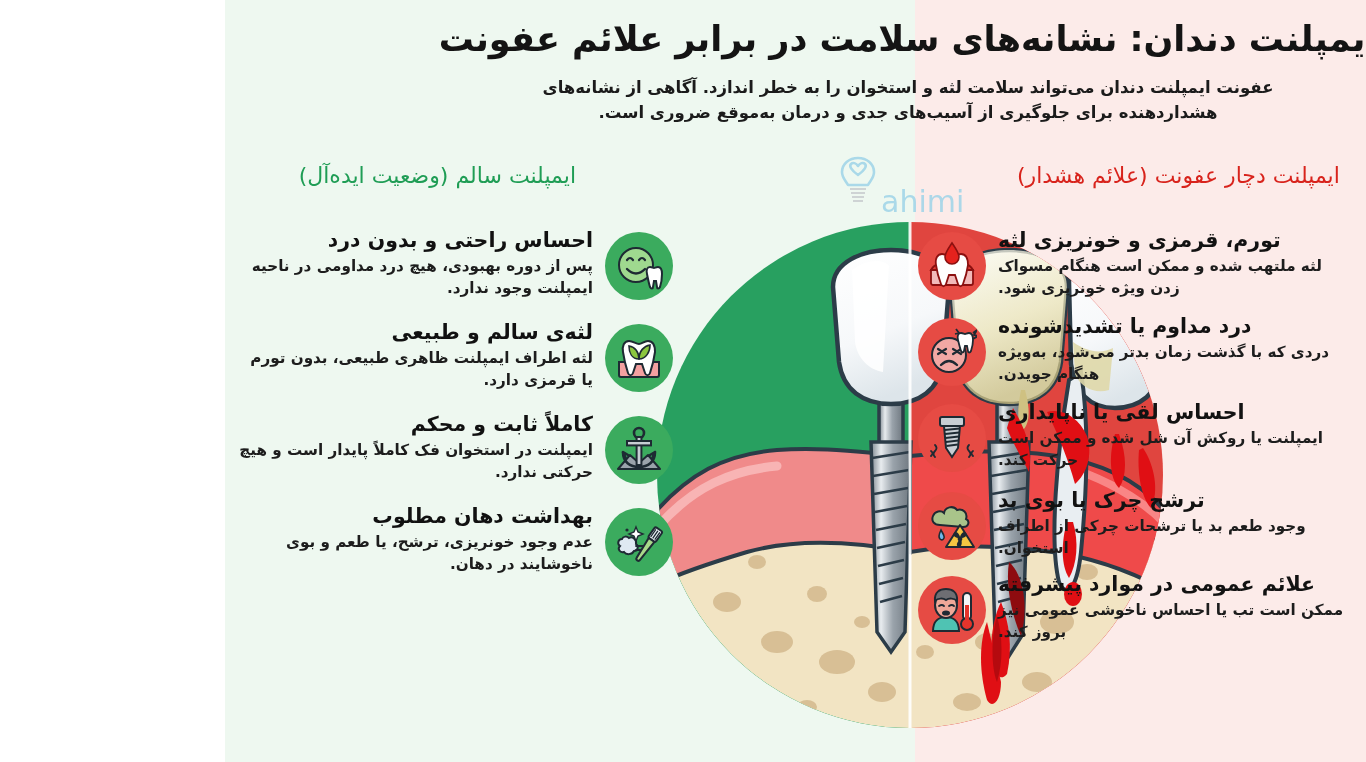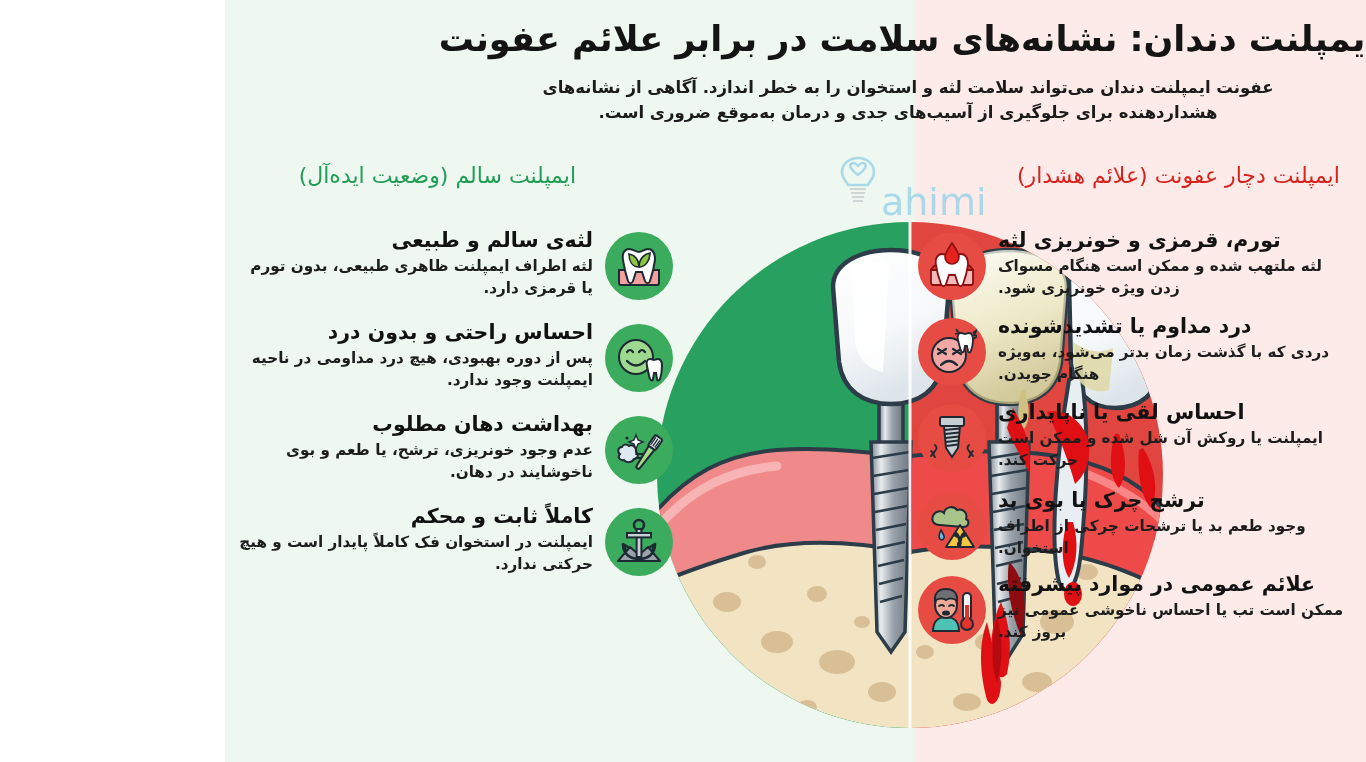--- a/index.html
+++ b/index.html
@@ -35,21 +35,21 @@
 
   
   .watermark {
     position:absolute; left:612px; top:152px;
     width:180px; height:56px; z-index:7;
     opacity:.85;
     display:flex; align-items:center; gap:2px;
     direction:ltr;
   }
   .wm-text {
-    font-size:38px; color:#9fd4e8; font-weight:400;
+    font-size:30px; color:#9fd4e8; font-weight:400;
     font-family:"DejaVu Sans","Liberation Sans",sans-serif;
     letter-spacing:0px; line-height:1;margin-top:44px;
   }
 
   
   .sec-head { position:absolute; top:163px; font-size:22px; font-weight:normal; line-height:1.2; z-index:5; }
   .sec-head-left  { right:790px; color:#1f9d55; text-align:right; white-space:nowrap; }
   .sec-head-right { left:792px; color:#d8231c; text-align:center; white-space:nowrap; }
 
   
@@ -266,47 +266,64 @@
         <line x1="253" y1="0" x2="253" y2="506" stroke="#ffffff" stroke-width="3" opacity="0.9"></line>
       </g>
     </svg>
   </div>
 
   <div class="col col-left">
 
     <div class="item">
       <div class="badge badge-green">
         <svg width="50" height="50" viewBox="0 0 50 50">
-          <path d="M5 29 h40 v13 a2 2 0 0 1 -2 2 H7 a2 2 0 0 1 -2 -2 Z" fill="#f4a0a0" stroke="#1e2a33" stroke-width="2"></path>
-          <path d="M15 8 C10 8 8 13 9 19 C10 26 12 34 14 40 C15 43 18 43 19 40 L22 31 h6 l3 9 c1 3 4 3 5 0
-                   c2 -6 4 -14 5 -21 C41 13 39 8 34 8 C30 8 28 11 25 11 C22 11 19 8 15 8 Z" fill="#ffffff" stroke="#1e2a33" stroke-width="2"></path>
-          <path d="M25 26 C25 18 30 13 36 12 C36 19 32 26 25 26 Z" fill="#8cc63f" stroke="#1e2a33" stroke-width="1.6"></path>
-          <path d="M25 26 C25 19 21 14 15 13 C15 20 18 26 25 26 Z" fill="#8cc63f" stroke="#1e2a33" stroke-width="1.6"></path>
-        </svg>
-      </div>
-      <div class="item-txt">
-        <div class="item-title">لثه‌ی سالم و طبیعی</div>
-        <div class="item-desc">لثه اطراف ایمپلنت ظاهری طبیعی، بدون تورم یا قرمزی دارد.</div>
-      </div>
-    </div>
-
-    <div class="item">
-      <div class="badge badge-green">
-        <svg width="50" height="50" viewBox="0 0 50 50">
           <circle cx="22" cy="24" r="17" fill="#9fd98f" stroke="#1e2a33" stroke-width="2"></circle>
           <path d="M13 19 q3 -4 6 0" fill="none" stroke="#1e2a33" stroke-width="2.2" stroke-linecap="round"></path>
           <path d="M25 19 q3 -4 6 0" fill="none" stroke="#1e2a33" stroke-width="2.2" stroke-linecap="round"></path>
           <path d="M13 28 q9 9 18 0" fill="none" stroke="#1e2a33" stroke-width="2.4" stroke-linecap="round"></path>
           <path d="M36 26 C33 26 32 29 33 33 C34 38 35 43 36 46 C37 48 39 48 39 46 L40 40 h2 l1 6
                    c0 2 2 2 3 0 c1 -3 2 -8 2 -13 C48 29 47 26 44 26 C42 26 41 27 40 27 C39 27 38 26 36 26 Z" fill="#ffffff" stroke="#1e2a33" stroke-width="2"></path>
         </svg>
       </div>
       <div class="item-txt">
         <div class="item-title">احساس راحتی و بدون درد</div>
         <div class="item-desc">پس از دوره بهبودی، هیچ درد مداومی در ناحیه ایمپلنت وجود ندارد.</div>
+      </div>
+    </div>
+
+    <div class="item">
+      <div class="badge badge-green">
+        <svg width="50" height="50" viewBox="0 0 50 50">
+          <path d="M5 29 h40 v13 a2 2 0 0 1 -2 2 H7 a2 2 0 0 1 -2 -2 Z" fill="#f4a0a0" stroke="#1e2a33" stroke-width="2"></path>
+          <path d="M15 8 C10 8 8 13 9 19 C10 26 12 34 14 40 C15 43 18 43 19 40 L22 31 h6 l3 9 c1 3 4 3 5 0
+                   c2 -6 4 -14 5 -21 C41 13 39 8 34 8 C30 8 28 11 25 11 C22 11 19 8 15 8 Z" fill="#ffffff" stroke="#1e2a33" stroke-width="2"></path>
+          <path d="M25 26 C25 18 30 13 36 12 C36 19 32 26 25 26 Z" fill="#8cc63f" stroke="#1e2a33" stroke-width="1.6"></path>
+          <path d="M25 26 C25 19 21 14 15 13 C15 20 18 26 25 26 Z" fill="#8cc63f" stroke="#1e2a33" stroke-width="1.6"></path>
+        </svg>
+      </div>
+      <div class="item-txt">
+        <div class="item-title">لثه‌ی سالم و طبیعی</div>
+        <div class="item-desc">لثه اطراف ایمپلنت ظاهری طبیعی، بدون تورم یا قرمزی دارد.</div>
+      </div>
+    </div>
+
+    <div class="item">
+      <div class="badge badge-green">
+        <svg width="50" height="50" viewBox="0 0 50 50">
+          <path d="M4 44 L16 30 L25 38 L34 30 L46 44 Z" fill="#9aa3ab" stroke="#1e2a33" stroke-width="2" stroke-linejoin="round"></path>
+          <circle cx="25" cy="8" r="5" fill="none" stroke="#1e2a33" stroke-width="2.6"></circle>
+          <rect x="22.6" y="12" width="4.8" height="28" fill="#c7ced4" stroke="#1e2a33" stroke-width="2"></rect>
+          <rect x="13" y="16" width="24" height="4.4" fill="#c7ced4" stroke="#1e2a33" stroke-width="2"></rect>
+          <path d="M9 27 C9 37 16 42 25 42 C34 42 41 37 41 27 L36 30 L41 27 L38 34" fill="none" stroke="#1e2a33" stroke-width="2.6" stroke-linejoin="round"></path>
+          <path d="M9 27 L14 30 L9 27 L12 34" fill="none" stroke="#1e2a33" stroke-width="2.6" stroke-linejoin="round"></path>
+        </svg>
+      </div>
+      <div class="item-txt">
+        <div class="item-title">کاملاً ثابت و محکم</div>
+        <div class="item-desc">ایمپلنت در استخوان فک کاملاً پایدار است و هیچ حرکتی ندارد.</div>
       </div>
     </div>
 
     <div class="item">
       <div class="badge badge-green">
         <svg width="50" height="50" viewBox="0 0 50 50">
           <path d="M8 22 C4 22 3 27 6 29 C3 32 6 36 10 35 C12 38 18 38 20 34 C24 34 25 29 22 27
                    C23 22 18 19 15 21 C13 19 9 19 8 22 Z" fill="#dfe9f2" stroke="#1e2a33" stroke-width="2"></path>
           <path d="M22 29 h7 M22 33 h6" stroke="#1e2a33" stroke-width="1.8" stroke-linecap="round"></path>
           <path d="M22 10 l2 5 l5 2 l-5 2 l-2 5 l-2 -5 l-5 -2 l5 -2 Z" fill="#ffffff" stroke="#1e2a33" stroke-width="1.4"></path>
@@ -317,37 +334,20 @@
             <path d="M29 21 h7 l-1.5 23 a2 2 0 0 1 -4 0 Z" fill="#a9d98a" stroke="#1e2a33" stroke-width="2"></path>
           </g>
         </svg>
       </div>
       <div class="item-txt">
         <div class="item-title">بهداشت دهان مطلوب</div>
         <div class="item-desc">عدم وجود خونریزی، ترشح، یا طعم و بوی ناخوشایند در دهان.</div>
       </div>
     </div>
 
-    <div class="item">
-      <div class="badge badge-green">
-        <svg width="50" height="50" viewBox="0 0 50 50">
-          <path d="M4 44 L16 30 L25 38 L34 30 L46 44 Z" fill="#9aa3ab" stroke="#1e2a33" stroke-width="2" stroke-linejoin="round"></path>
-          <circle cx="25" cy="8" r="5" fill="none" stroke="#1e2a33" stroke-width="2.6"></circle>
-          <rect x="22.6" y="12" width="4.8" height="28" fill="#c7ced4" stroke="#1e2a33" stroke-width="2"></rect>
-          <rect x="13" y="16" width="24" height="4.4" fill="#c7ced4" stroke="#1e2a33" stroke-width="2"></rect>
-          <path d="M9 27 C9 37 16 42 25 42 C34 42 41 37 41 27 L36 30 L41 27 L38 34" fill="none" stroke="#1e2a33" stroke-width="2.6" stroke-linejoin="round"></path>
-          <path d="M9 27 L14 30 L9 27 L12 34" fill="none" stroke="#1e2a33" stroke-width="2.6" stroke-linejoin="round"></path>
-        </svg>
-      </div>
-      <div class="item-txt">
-        <div class="item-title">کاملاً ثابت و محکم</div>
-        <div class="item-desc">ایمپلنت در استخوان فک کاملاً پایدار است و هیچ حرکتی ندارد.</div>
-      </div>
-    </div>
-
   </div>
 
   <div class="col col-right">
 
     <div class="item">
       <div class="badge badge-red">
         <svg width="50" height="50" viewBox="0 0 50 50">
           <path d="M4 29 h42 v13 a2 2 0 0 1 -2 2 H6 a2 2 0 0 1 -2 -2 Z" fill="#f2baba" stroke="#8c1010" stroke-width="1.8"></path>
           <path d="M4 29 C8 22 14 22 17 27 L33 27 C36 22 42 22 46 29 Z" fill="#e13b35" stroke="#8c1010" stroke-width="1.8"></path>
           <path d="M15 13 C10 13 8 18 9 24 C10 31 12 38 14 43 C15 46 18 46 19 43 L22 34 h6 l3 9

